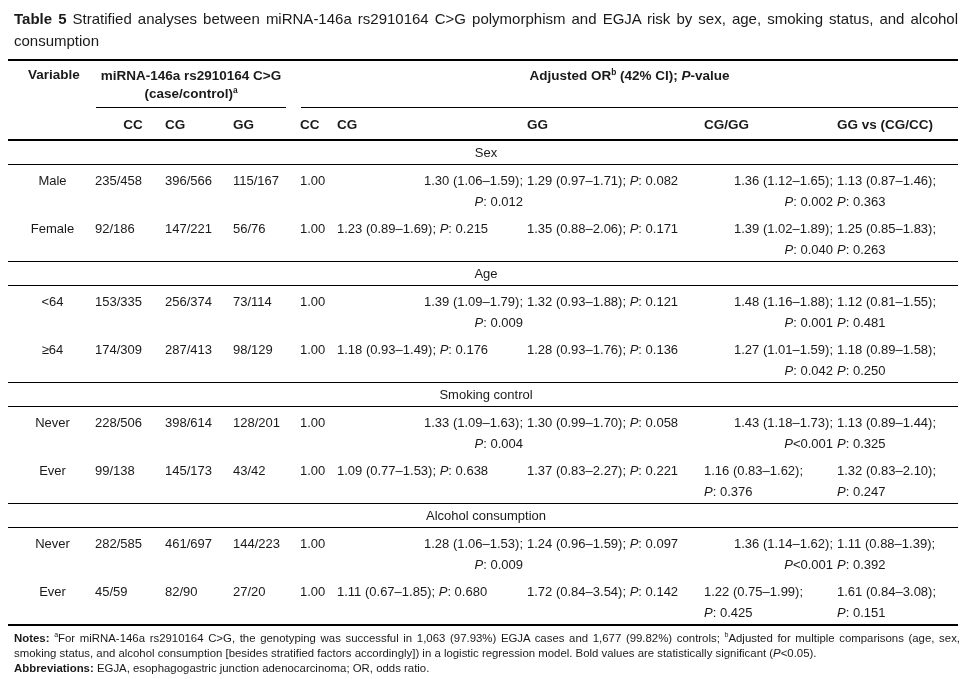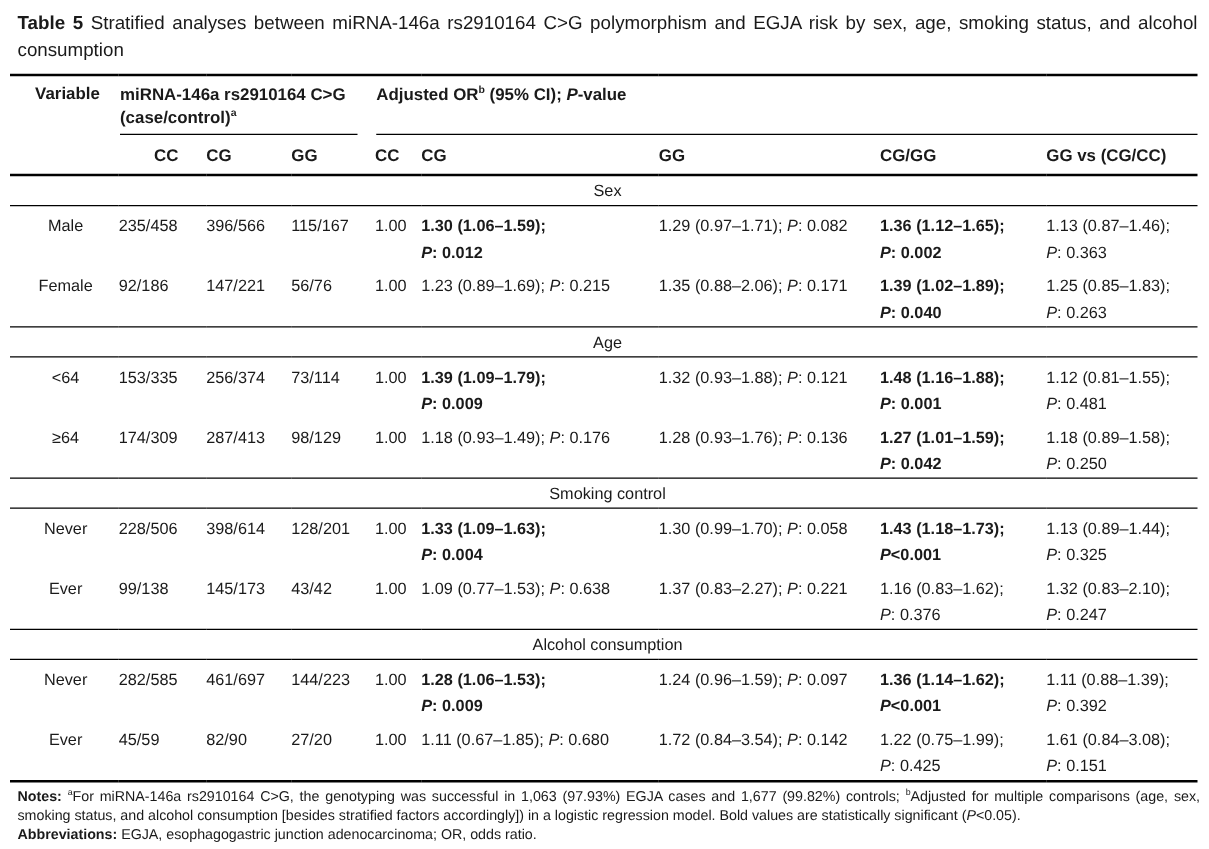--- a/index.html
+++ b/index.html
@@ -44,41 +44,42 @@
 
   thead th { font-size: 13.5px; font-weight: 700; padding-top: 6px; }
   .th-var { border-bottom: 2px solid #000; }
   .th-group { padding-right: 14px; }
   .th-group.last { padding-right: 0; }
   .group-inner {
     height: 41px;
     box-sizing: border-box;
     border-bottom: 1px solid #000;
     line-height: 1.35;
+    text-align: center;
   }
   .th-sub {
     border-bottom: 2px solid #000;
     padding: 8px 0 7px 0;
     font-size: 13.5px;
     font-weight: 700;
     margin-left: 48px;
   }
   sup { font-size: 0.62em; vertical-align: super; line-height: 0; }
 
   tbody td { font-size: 13px; line-height: 21px; padding: 5px 4px 0 0; }
   tr.section-row td {
     border-top: 1px solid #000;
     border-bottom: 1px solid #000;
     font-size: 13px;
     line-height: 16px;
     padding: 4px 0 3px 6px;
     height: 16px;
   }
   tr.data-row td { height: 43px; }
-  td.bold, td.bold i { font-weight: 700; }
+  td.bold, td.bold i { font-weight: 400; text-align: right; }
   i { font-style: italic; }
 
   
   .notes {
     margin: 5px 0 0 6px;
     width: 946px;
     font-size: 11.4px;
     line-height: 1.32;
     text-align: justify;
   }
@@ -109,21 +110,21 @@
         <col class="c-cggg">
         <col class="c-ggvs">
     </colgroup>
     <thead>
       <tr>
         <th rowspan="2" class="th-var">Variable</th>
         <th colspan="3" class="th-group">
           <div class="group-inner"><span>miRNA-146a rs2910164 C&gt;G (case/control)</span><sup>a</sup></div>
         </th>
         <th colspan="5" class="th-group last">
-          <div class="group-inner"><span>Adjusted OR</span><sup>b</sup><span> (95% CI); </span><i>P</i><span>-value</span></div>
+          <div class="group-inner"><span>Adjusted OR</span><sup>b</sup><span> (42% CI); </span><i>P</i><span>-value</span></div>
         </th>
       </tr>
       <tr>
         <th class="th-sub">CC</th>
         <th class="th-sub">CG</th>
         <th class="th-sub">GG</th>
         <th class="th-sub">CC</th>
         <th class="th-sub">CG</th>
         <th class="th-sub">GG</th>
         <th class="th-sub">CG/GG</th>

